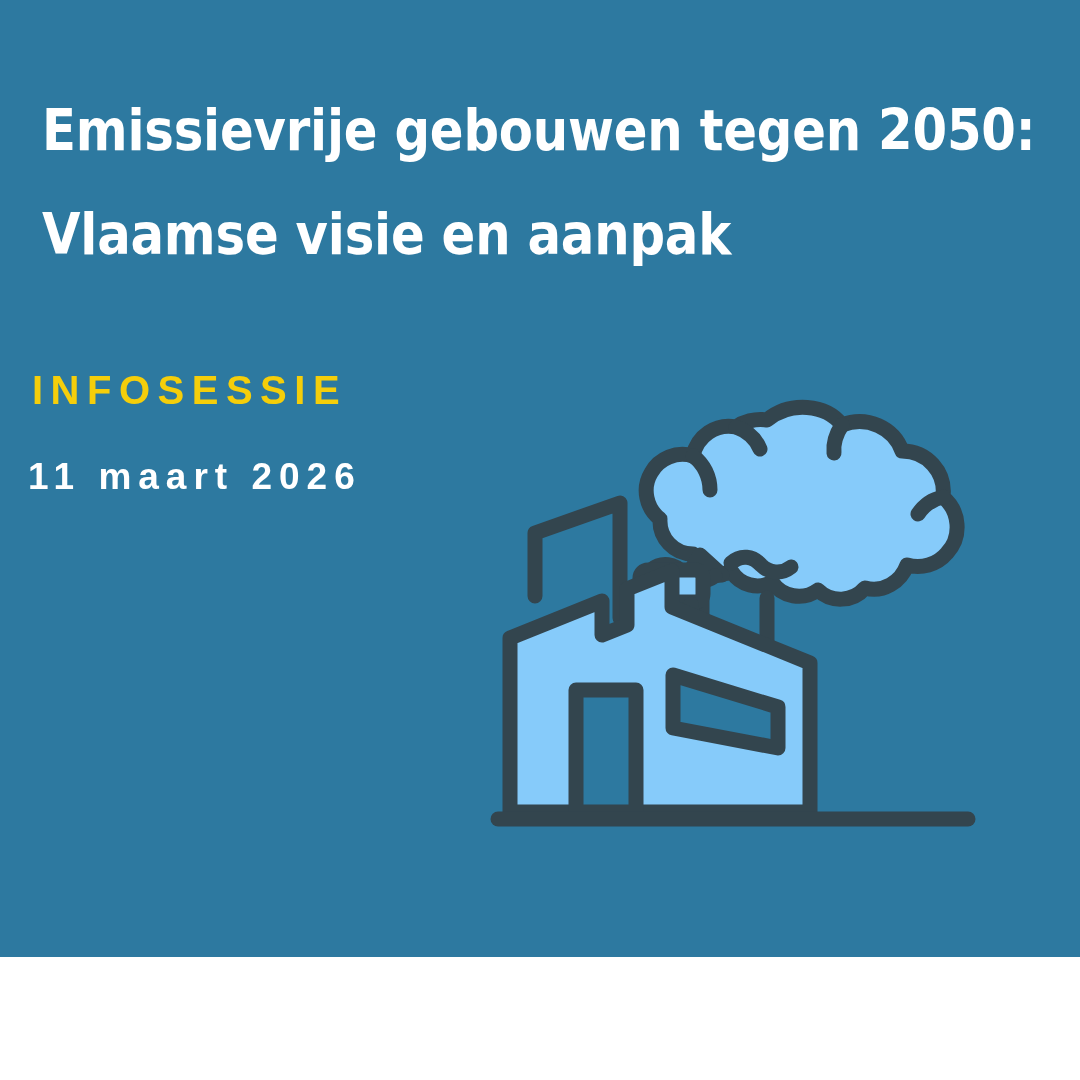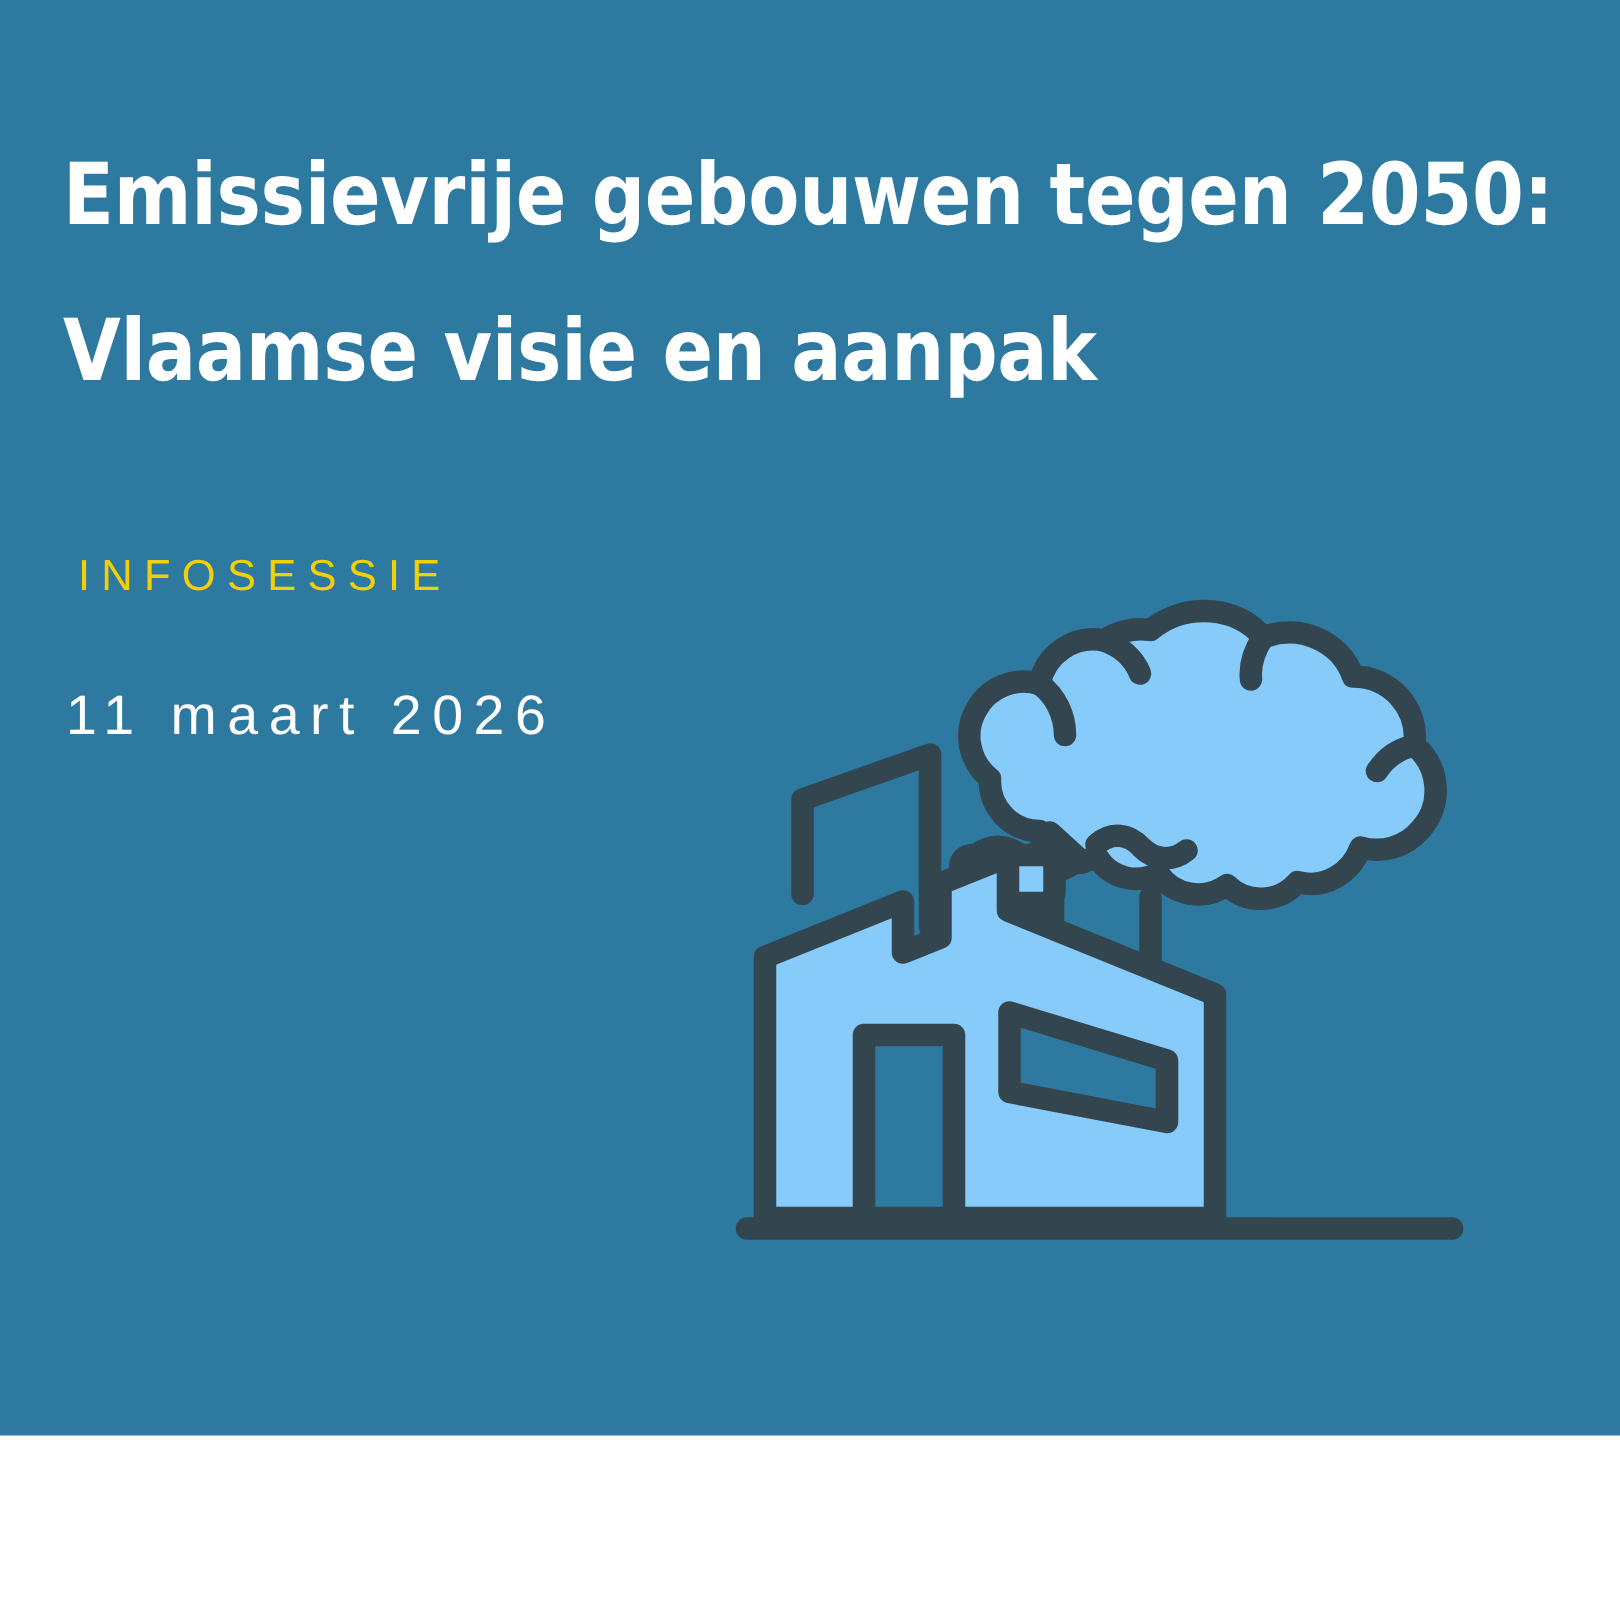--- a/index.html
+++ b/index.html
@@ -40,35 +40,35 @@
     line-height: 104px;
     letter-spacing: -0.2px;
     white-space: nowrap;
     transform: scaleX(0.97);
     transform-origin: left center;
   }
 
   
   #kicker {
     position: absolute;
-    left: 52px;
+    left: 32px;
     top: 370px;
     color: #F5CE0A;
-    font-size: 29px;
-    font-weight: 400;
+    font-size: 40px;
+    font-weight: 700;
     letter-spacing: 7.5px;
     line-height: 1;
   }
   #event-date {
     position: absolute;
-    left: 44px;
+    left: 28px;
     top: 458px;
     color: #ffffff;
     font-size: 37px;
-    font-weight: 400;
+    font-weight: 700;
     letter-spacing: 7px;
     line-height: 1;
   }
 
   
   #illustration {
     position: absolute;
     left: 490px;
     top: 385px;
     width: 490px;

